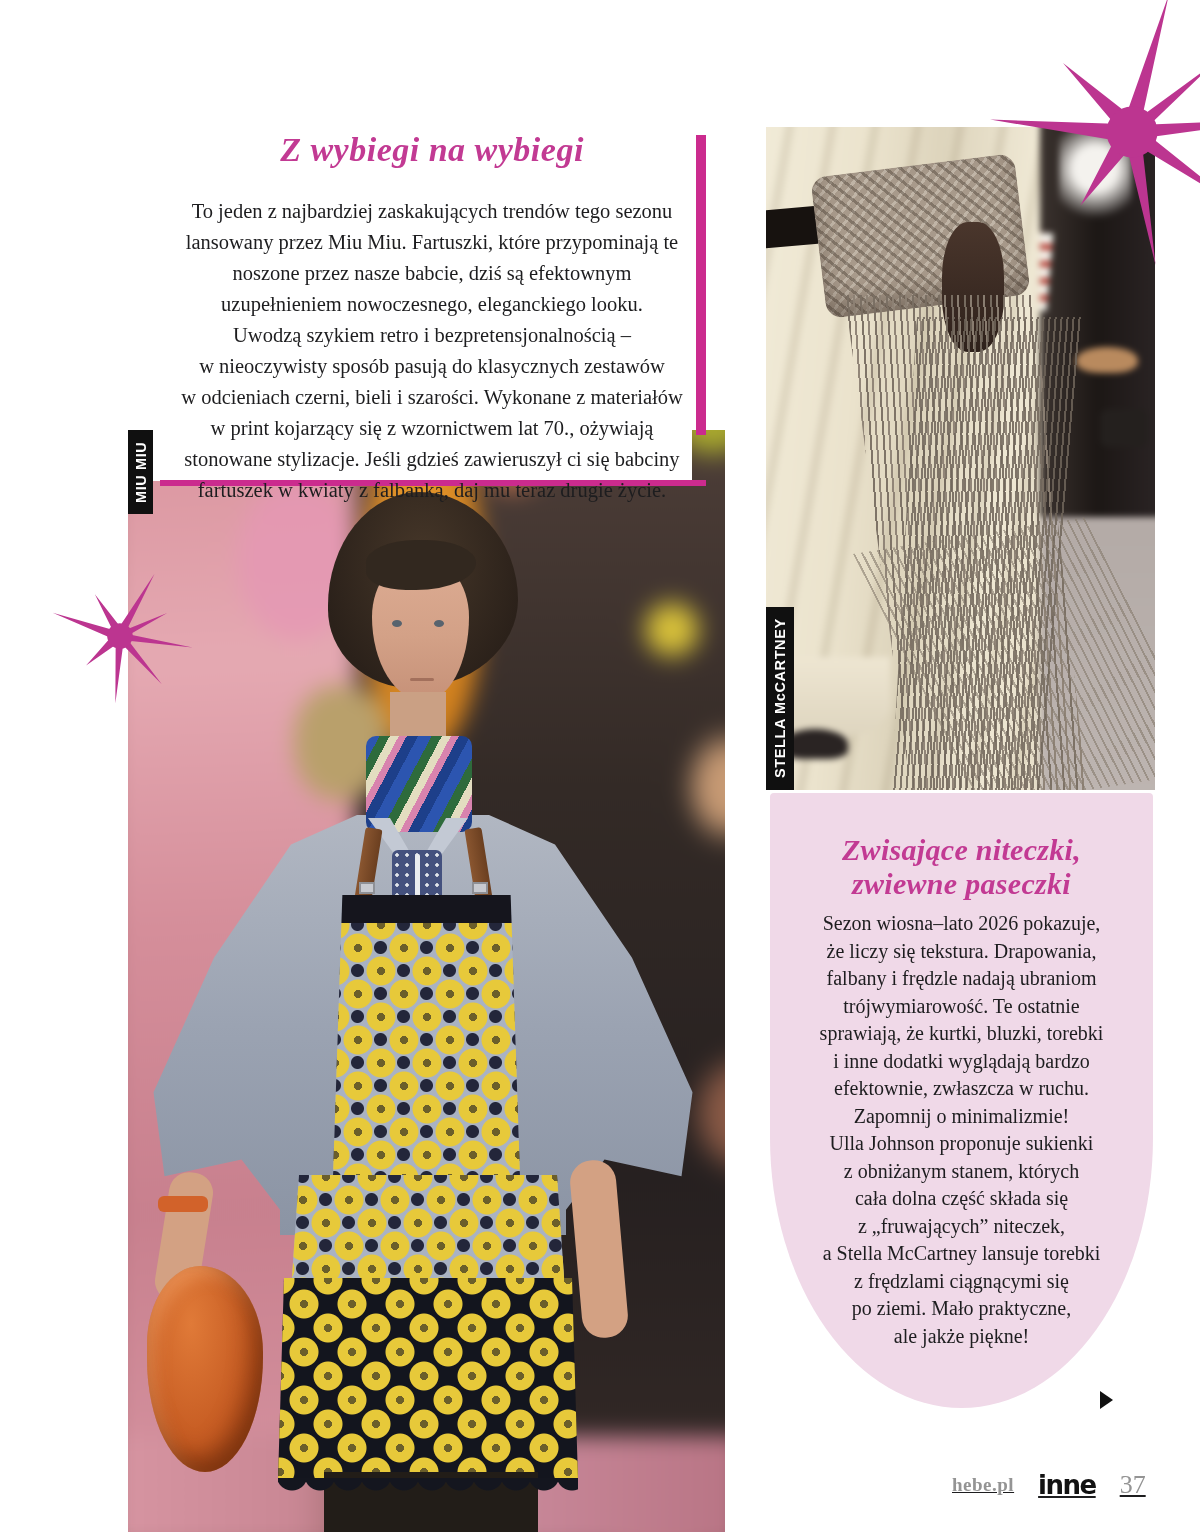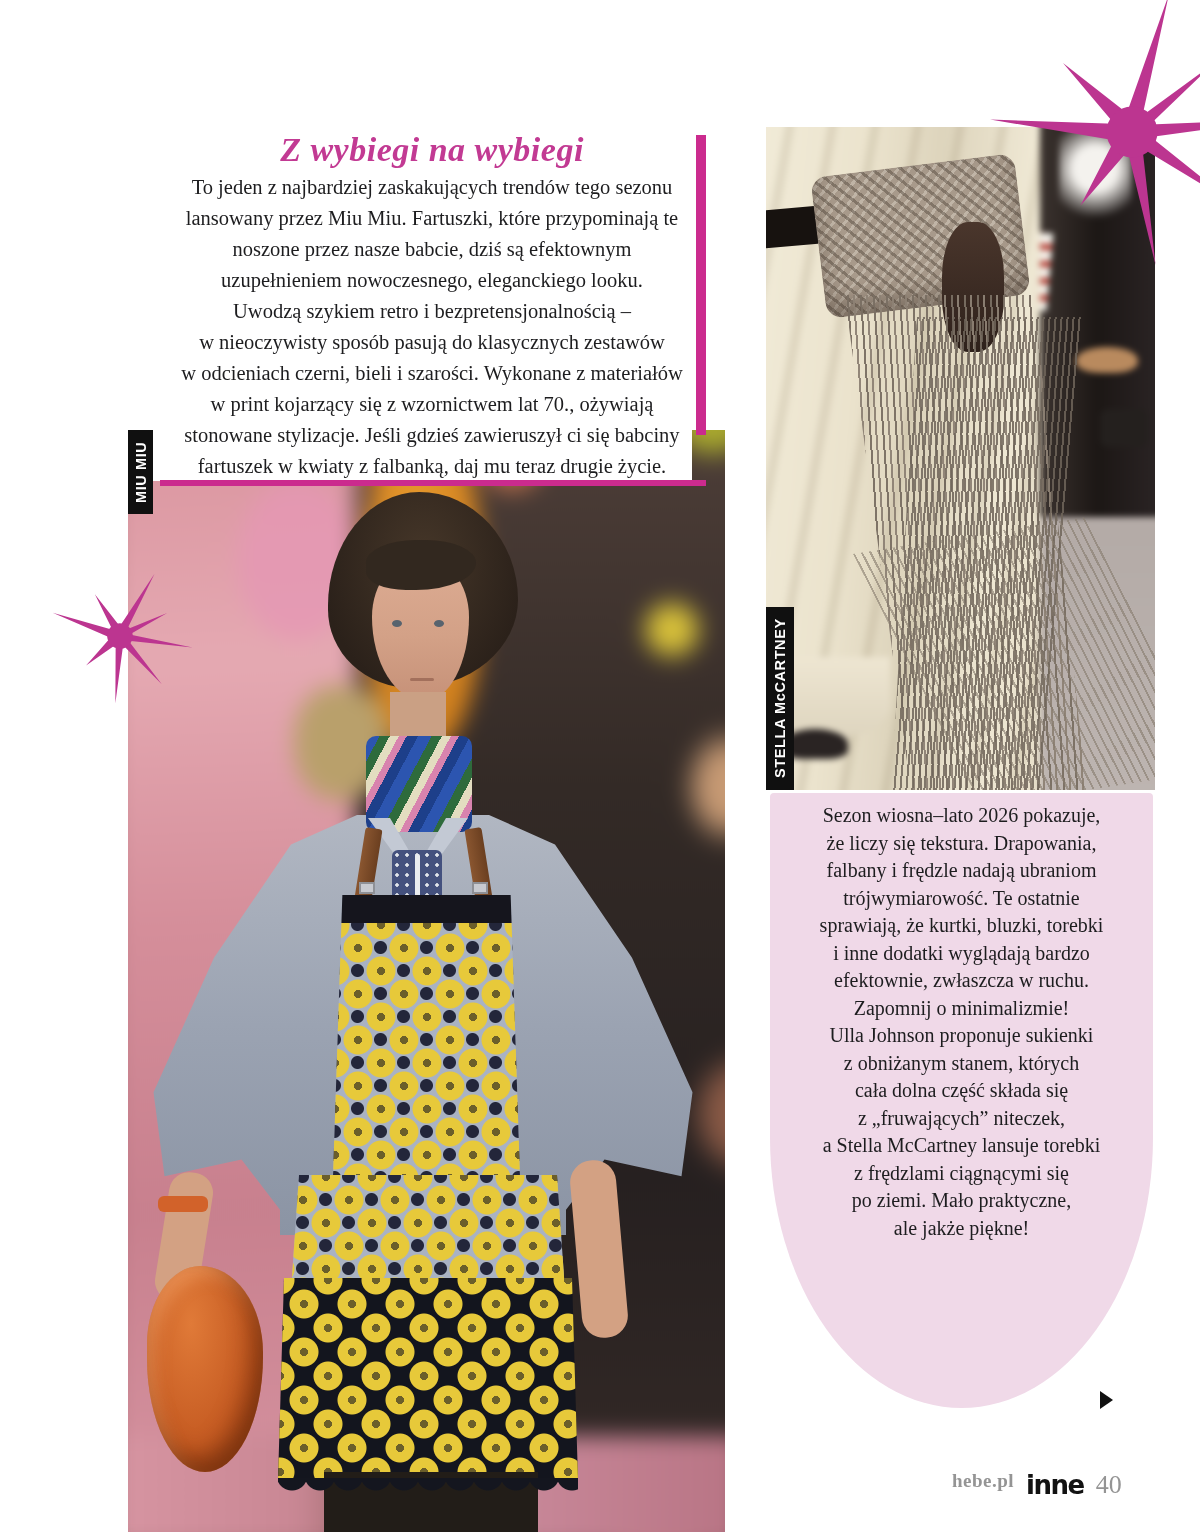--- a/index.html
+++ b/index.html
@@ -12,21 +12,21 @@
   *{margin:0;padding:0;box-sizing:border-box;}
   html,body{background:#fff;}
   .page{position:relative;width:1200px;height:1532px;background:#fff;overflow:hidden;
         font-family:"Liberation Serif",serif;color:var(--body-text);}
   .abs{position:absolute;}
 
   
   .intro-box{position:absolute;left:158px;top:130px;width:548px;text-align:center;z-index:6;}
   .intro-heading{font-family:"Liberation Serif",serif;font-style:italic;font-weight:bold;
                  font-size:34px;line-height:40px;color:var(--accent-magenta);letter-spacing:.5px;}
-  .intro-body{margin-top:2px;font-size:20.5px;line-height:31px;white-space:pre-line;color:var(--body-text);}
+  .intro-body{margin-top:26px;font-size:20.5px;line-height:31px;white-space:pre-line;color:var(--body-text);}
   .v-bar{position:absolute;left:696px;top:135px;width:10px;height:300px;background:var(--rule-magenta);z-index:6;}
   .h-rule{position:absolute;left:160px;top:480px;width:546px;height:6px;background:var(--rule-magenta);z-index:5;}
   .white-cover{position:absolute;left:152px;top:430px;width:540px;height:51px;background:#fff;z-index:4;}
 
   
   .credit{background:#101010;color:#fff;font-family:"Liberation Sans",sans-serif;
           font-weight:bold;font-size:14.5px;letter-spacing:.6px;
           writing-mode:vertical-rl;transform:rotate(180deg);
           display:flex;align-items:center;justify-content:center;z-index:7;}
   .credit-miu{left:128px;top:430px;width:25px;height:84px;}
@@ -168,21 +168,21 @@
   .blob-body{margin-top:9px;font-size:20px;line-height:27.5px;white-space:pre-line;color:var(--body-text);}
 
   
   .star{position:absolute;z-index:8;}
   .star.big{left:982px;top:-18px;width:300px;height:300px;}
   .star.small{left:45px;top:561px;width:150px;height:150px;transform:rotate(14deg);}
   .arrow-marker{position:absolute;left:1100px;top:1391px;width:0;height:0;z-index:3;
         border-left:13px solid #111;border-top:9px solid transparent;border-bottom:9px solid transparent;}
 
   
-  .footer{position:absolute;left:952px;top:1470px;display:flex;align-items:flex-start;gap:12px;z-index:3;}
+  .footer{position:absolute;left:952px;top:1470px;display:flex;align-items:center;gap:24px;z-index:3;text-decoration:underline;}
   .footer .site{font-family:"Liberation Serif",serif;font-weight:bold;font-size:19px;color:var(--footer-gray);letter-spacing:.5px;}
   .footer .brand{font-family:"DejaVu Sans",sans-serif;font-weight:bold;font-size:26px;color:#121212;letter-spacing:-1.5px;}
   .footer .pageno{font-family:"Liberation Serif",serif;font-size:26px;color:var(--footer-gray);}
 </style>
 </head>
 <body>
 
 <div class="page">
 
   <div class="abs photo-left">
@@ -259,20 +259,22 @@
     <div class="pr-belt"></div>
     <div class="pr-belt-buckle"></div>
     <div class="pr-bag"></div>
     <div class="pr-hand"></div>
     <div class="fringe f1"></div>
     <div class="fringe f2"></div>
     <div class="fringe f3"></div>
   </div>
 
   <div class="abs blob">
+    <h2 class="blob-heading">Zwisające niteczki,
+zwiewne paseczki</h2>
     <p class="blob-body">Sezon wiosna–lato 2026 pokazuje,
 że liczy się tekstura. Drapowania,
 falbany i frędzle nadają ubraniom
 trójwymiarowość. Te ostatnie
 sprawiają, że kurtki, bluzki, torebki
 i inne dodatki wyglądają bardzo
 efektownie, zwłaszcza w ruchu.
 Zapomnij o minimalizmie!
 Ulla Johnson proponuje sukienki
 z obniżanym stanem, których
@@ -295,16 +297,16 @@
       <polygon points="-11.8,-5.5 -46,-46 -3.4,-12.6 24.6,-91.8 7,-11 53.6,-45 12,-5 97.6,-8.5 12.6,3.4 69.6,48.8 7,11 15.7,88.7 -2.8,12.7 -34.4,49.1 -11.8,5.5 -94.6,-8.3"></polygon>
       <circle r="17"></circle>
     </g>
   </svg>
 
   <div class="arrow-marker"></div>
 
   <div class="footer">
     <span class="site">hebe.pl</span>
     <span class="brand">inne</span>
-    <span class="pageno">40</span>
+    <span class="pageno">37</span>
   </div>
 
 </div>
 
 </body></html>

